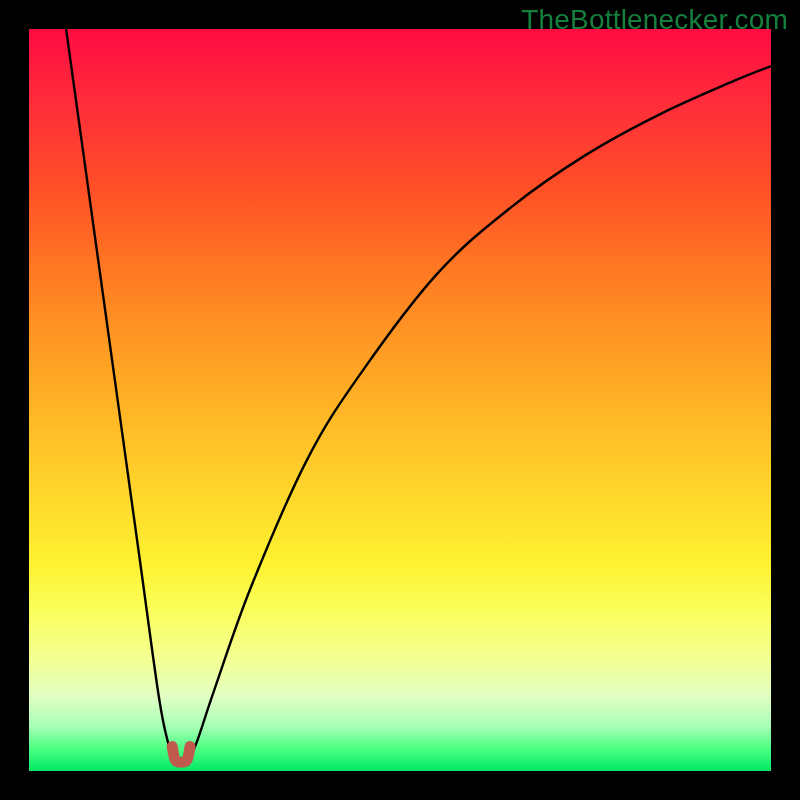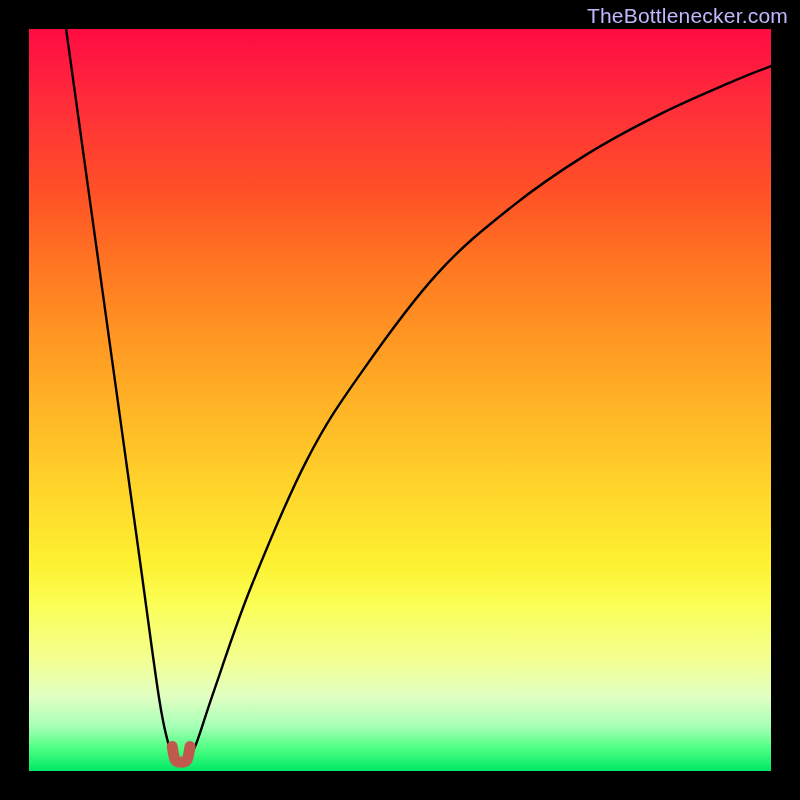--- a/index.html
+++ b/index.html
@@ -30,22 +30,22 @@
       #f3ff92 85%,
       #e1ffc3 90%,
       #a6ffb6 94%,
       #4cff82 97%,
       #00e765 100%);
   }
   .watermark {
     position: absolute;
     top: 4px;
     right: 12px;
-    color: #c4b5fd;
-    font-size: 21px;
+    color: #15803d;
+    font-size: 28px;
     font-weight: 400;
     letter-spacing: 0.2px;
     margin-left: 48px;
   }
   svg.curve {
     position: absolute;
     left: 0;
     top: 0;
     width: 742px;
     height: 742px;

